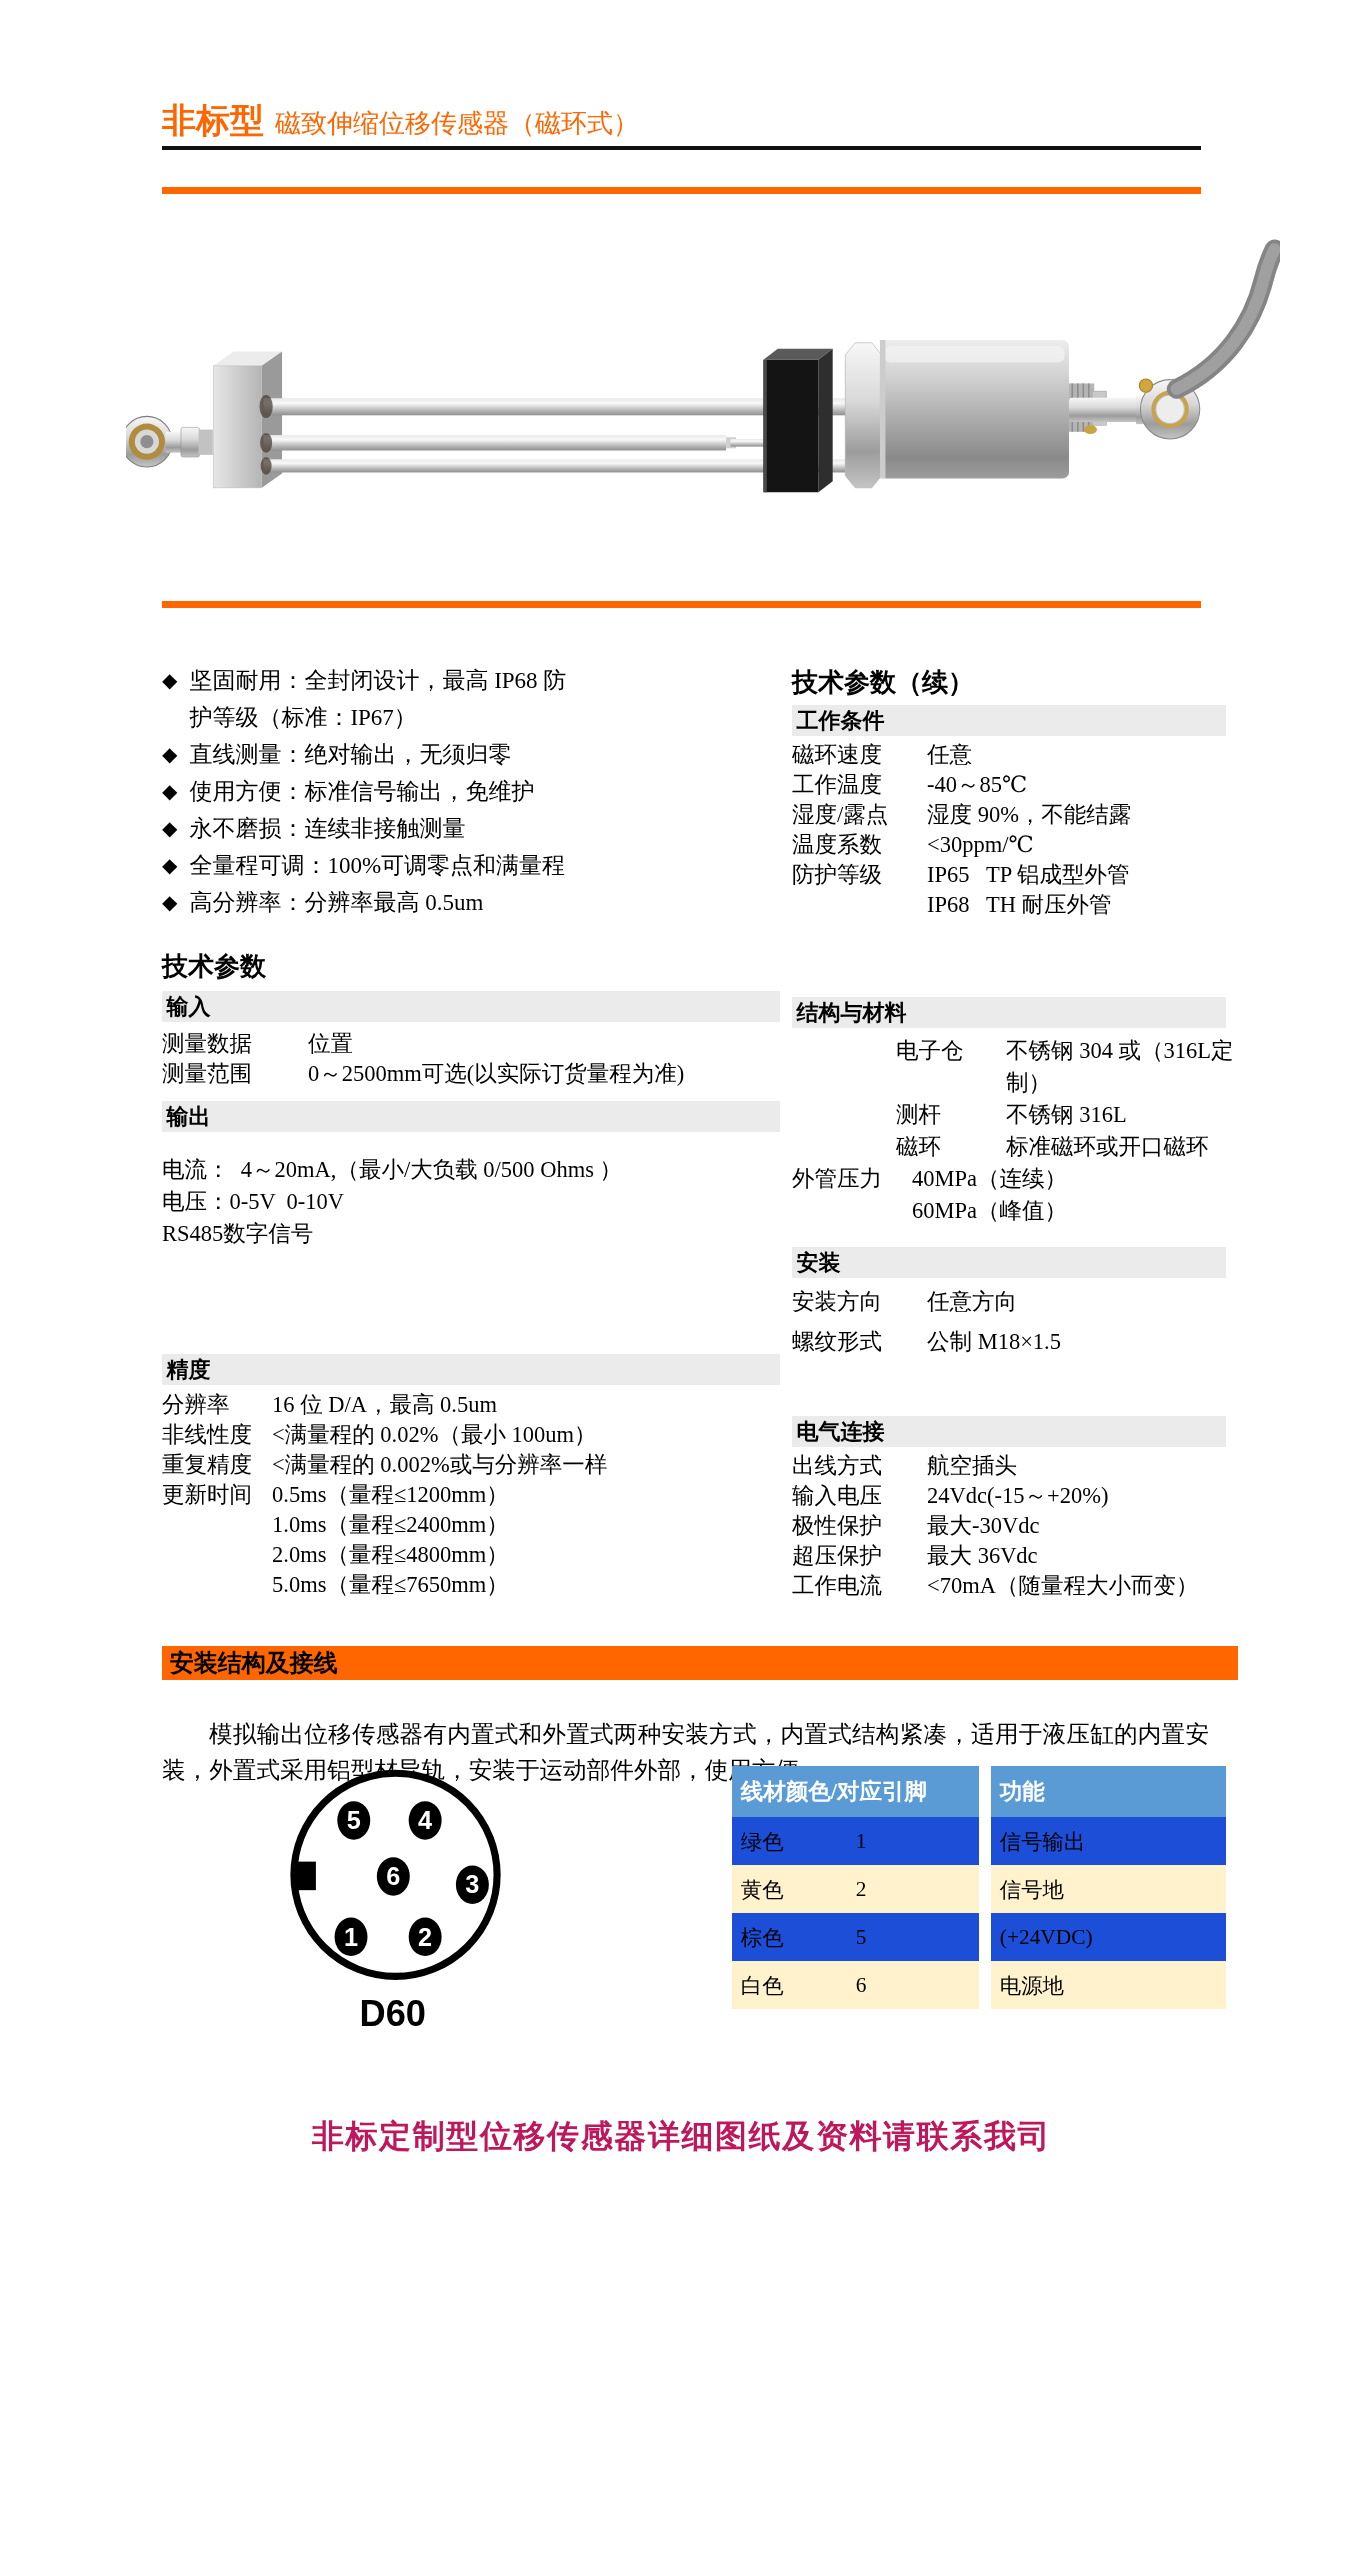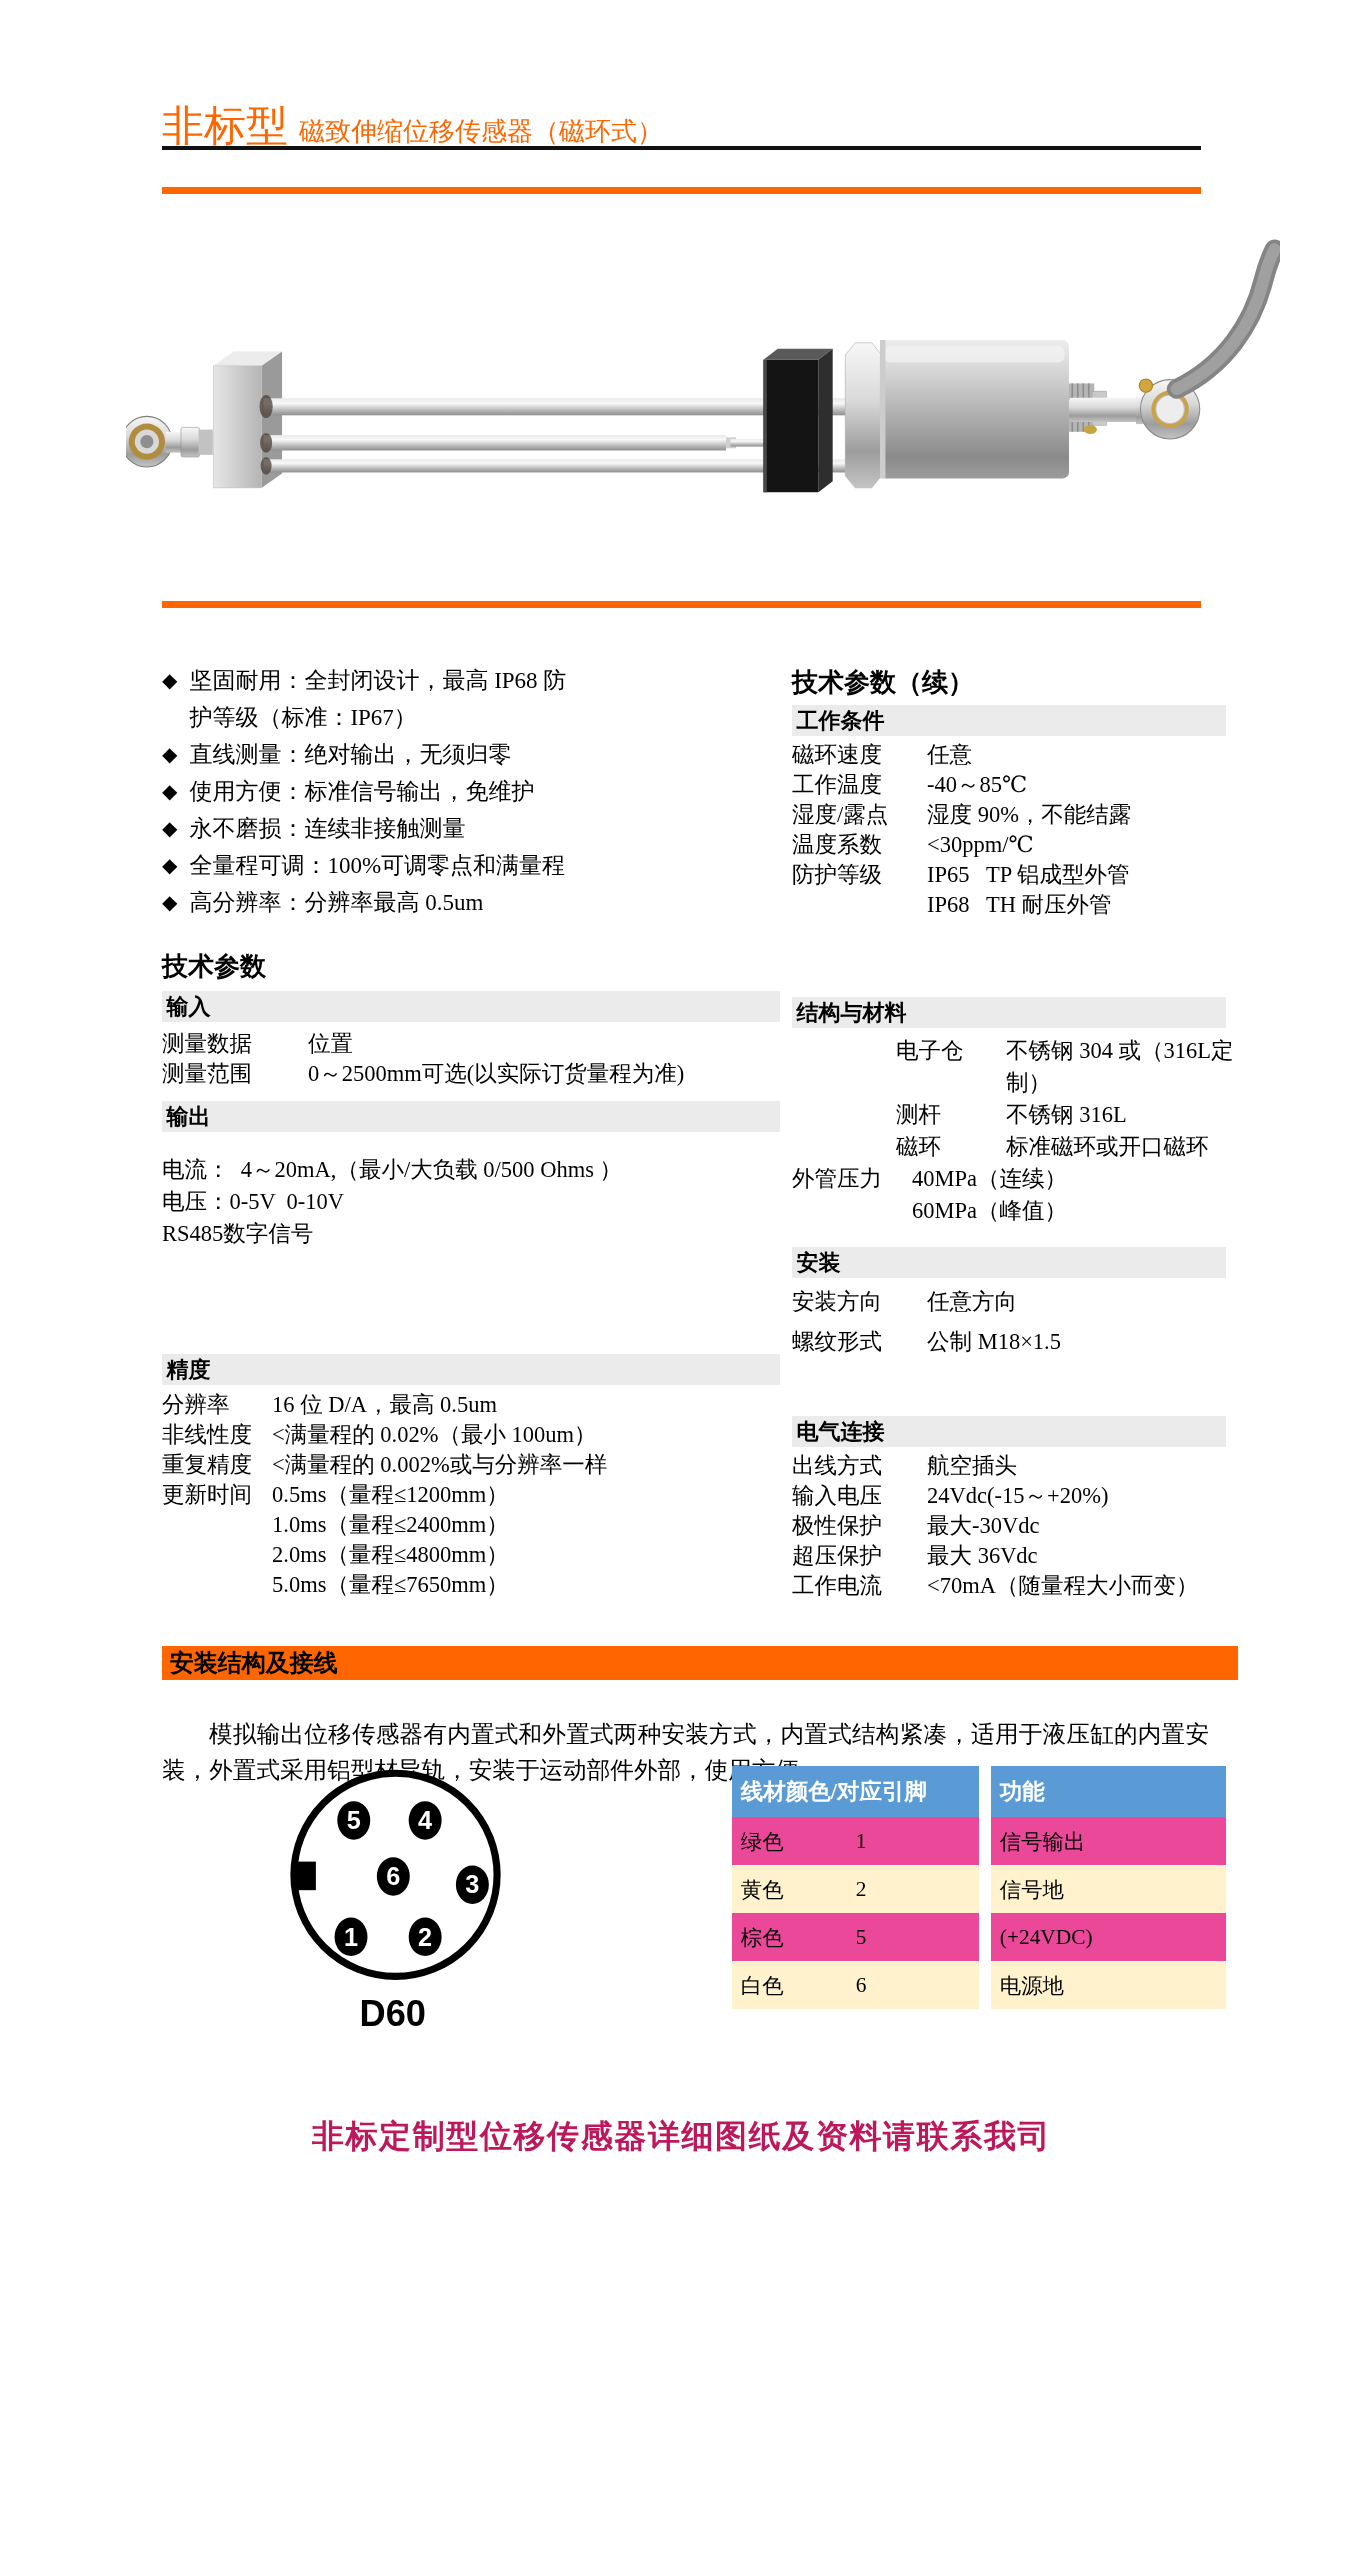--- a/index.html
+++ b/index.html
@@ -1,21 +1,21 @@
 <!DOCTYPE html>
 <html style="font-size:8.8px"><head>
 <meta charset="utf-8">
 <style>
   html,body{margin:0;padding:0;background:#ffffff;}
   .page{position:relative;width:1363px;height:2576px;background:#fff;overflow:hidden;
         font-family:"Liberation Serif","DejaVu Serif",serif;color:#000;}
 
   
   .title{position:absolute;left:162px;top:98px;display:flex;align-items:baseline;white-space:nowrap;}
-  .t-main{font-family:"Liberation Sans","DejaVu Sans",sans-serif;font-weight:normal;font-size:42px;color:#FF6600;}
+  .t-main{font-family:"Liberation Sans","DejaVu Sans",sans-serif;font-weight:bold;font-size:34px;color:#FF6600;}
   .t-sub{font-size:26px;color:#FF6600;margin-left:11px;font-weight:500;}
   .rule-black{position:absolute;left:162px;top:146px;width:1039px;height:3.8px;background:#111;}
   .rule-orange{position:absolute;left:162px;width:1039px;height:7.1px;background:#FF6600;}
   .r1{top:187px;} .r2{top:601px;}
 
   
   .photo{position:absolute;left:126px;top:236px;width:1154px;height:374px;}
 
   
   .features{position:absolute;left:162px;top:662px;width:440px;margin:0;padding:0;list-style:none;}
@@ -50,21 +50,21 @@
   .wpara{position:absolute;left:162px;top:1692px;width:1047px;font-size:23.6px;line-height:36px;text-indent:47px;text-align:justify;}
   .connector{position:absolute;left:247px;top:1754px;width:308px;height:291px;}
 
   .wtable{position:absolute;left:732px;top:1766px;width:494px;font-size:21.4px;}
   .wrow{display:flex;align-items:stretch;}
   .whead{height:51px;} .wbody{height:48px;}
   .wc1{width:247px;display:flex;align-items:center;padding-left:8.8px;box-sizing:border-box;}
   .wgap{width:12px;background:#fff;}
   .wc2{flex:1;display:flex;align-items:center;padding-left:8.8px;box-sizing:border-box;}
   .whead .wc1,.whead .wc2{background:#5B9BD5;color:#fff;font-weight:bold;font-size:22.5px;}
-  .rg .wc1,.rg .wc2{background:#ec4899;font-family:Liberation Serif, serif;}
+  .rg .wc1,.rg .wc2{background:#1d4ed8;font-family:Liberation Serif, serif;}
   .rc .wc1,.rc .wc2{background:#FFF2CC;}
   .cname{width:115px;}
 
   
   .footer{position:absolute;left:0;top:2115px;width:1363px;text-align:center;
           font-family:"Liberation Sans","DejaVu Sans",sans-serif;font-weight:bold;font-size:32px;
           color:#be185d;letter-spacing:1.6px;}
 </style>
 </head>
 <body>

